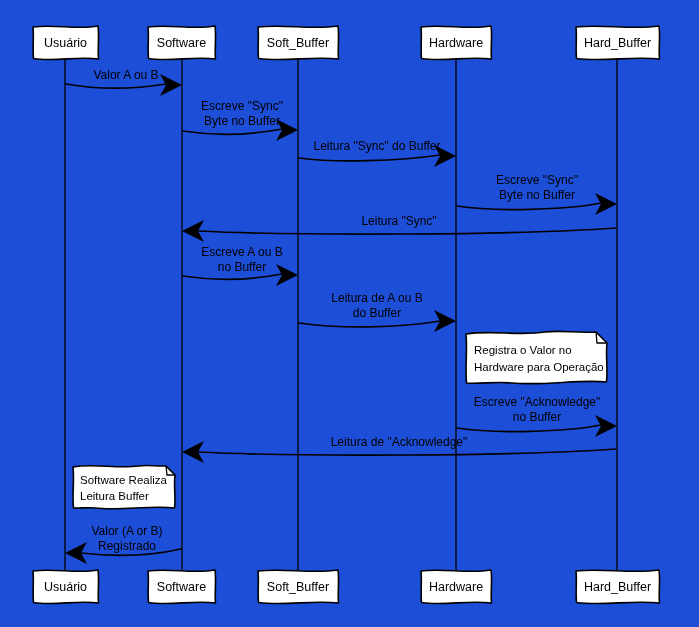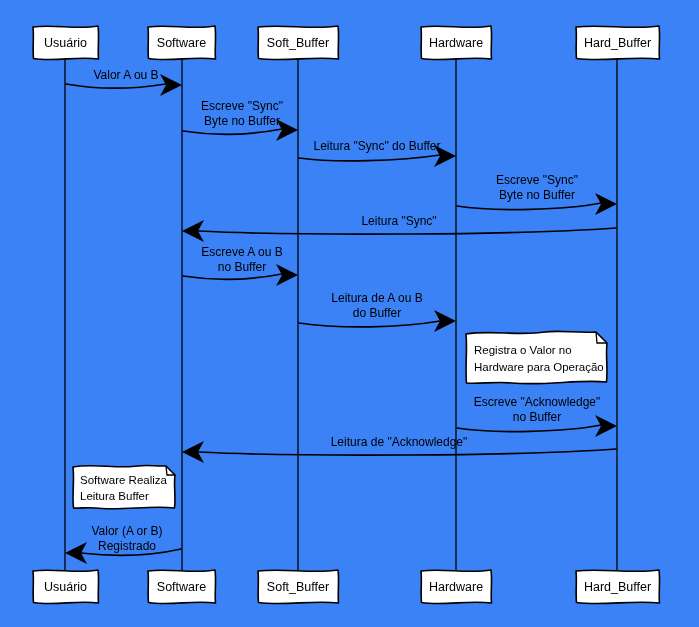--- a/index.html
+++ b/index.html
@@ -8,21 +8,21 @@
     background: #ffffff;
   }
   body {
     font-family: "Liberation Sans", sans-serif;
     color: #000000;
   }
   #diagram-root {
     position: relative;
     width: 699px;
     height: 627px;
-    background: #3b82f6;
+    background: #1d4ed8;
     overflow: hidden;
   }
   #diagram-svg {
     position: absolute;
     left: 0;
     top: 0;
     width: 699px;
     height: 627px;
   }
   .lifeline-label,

